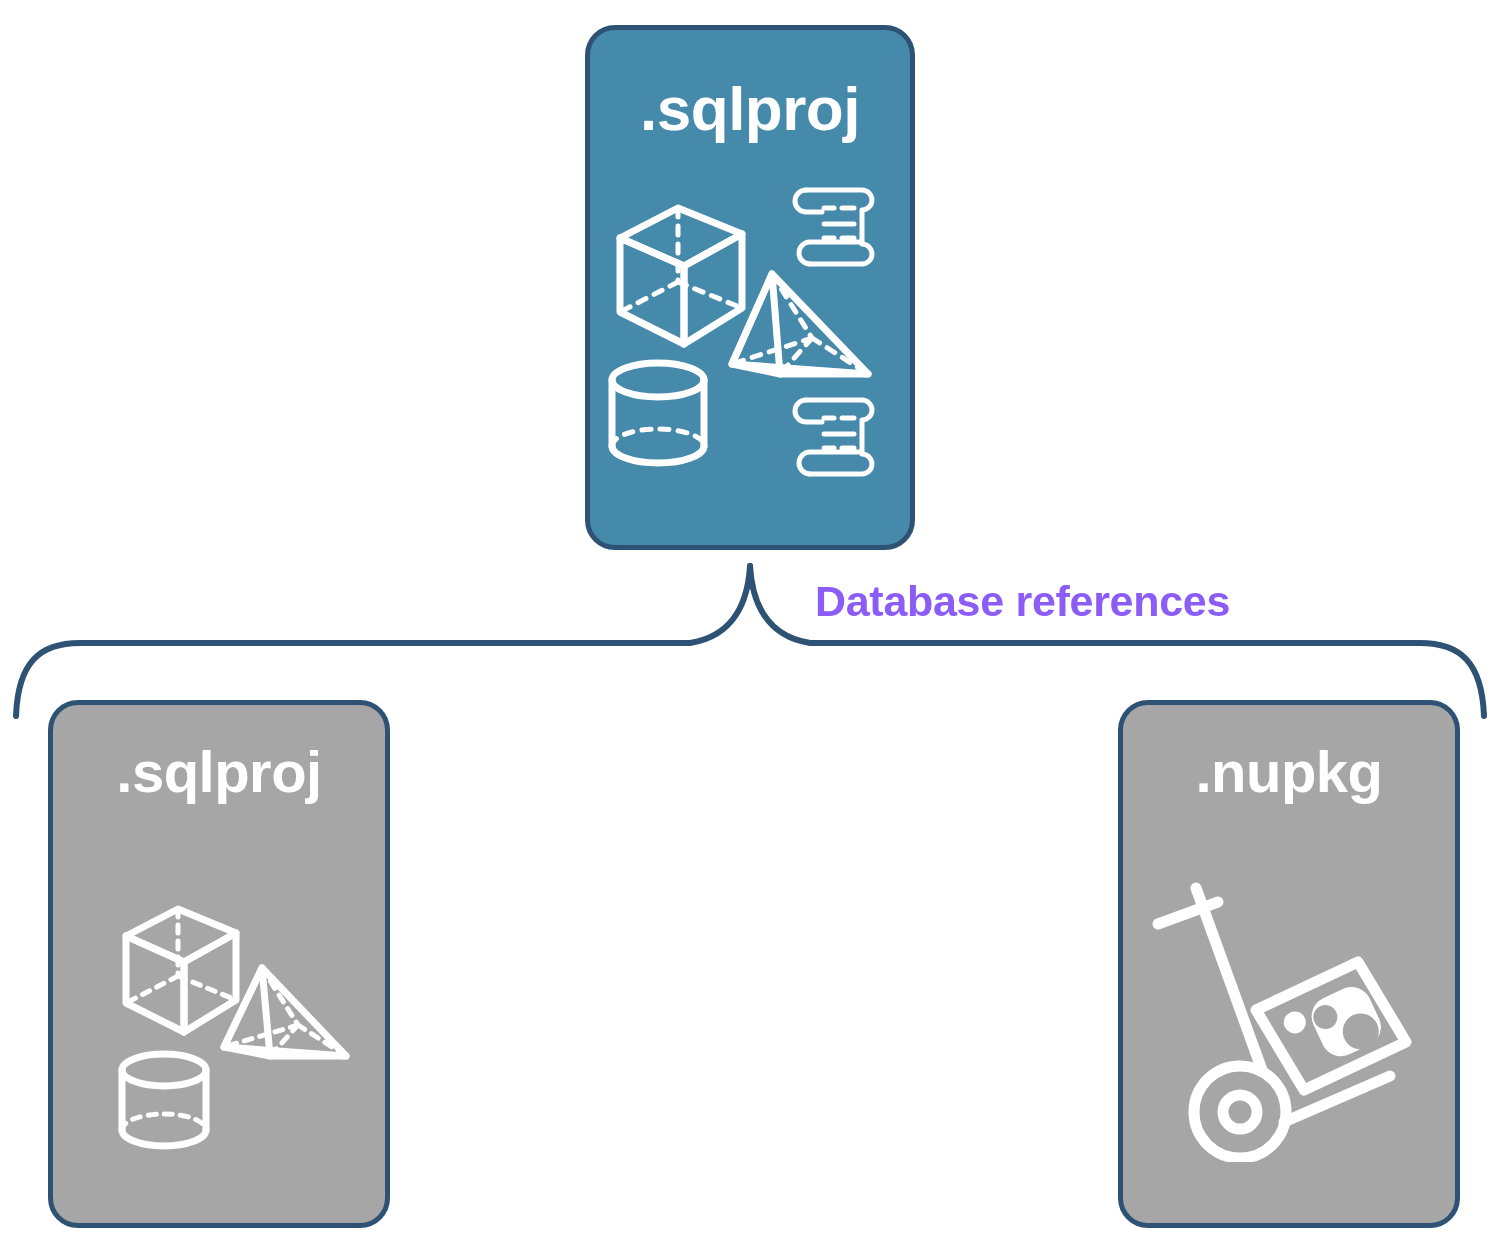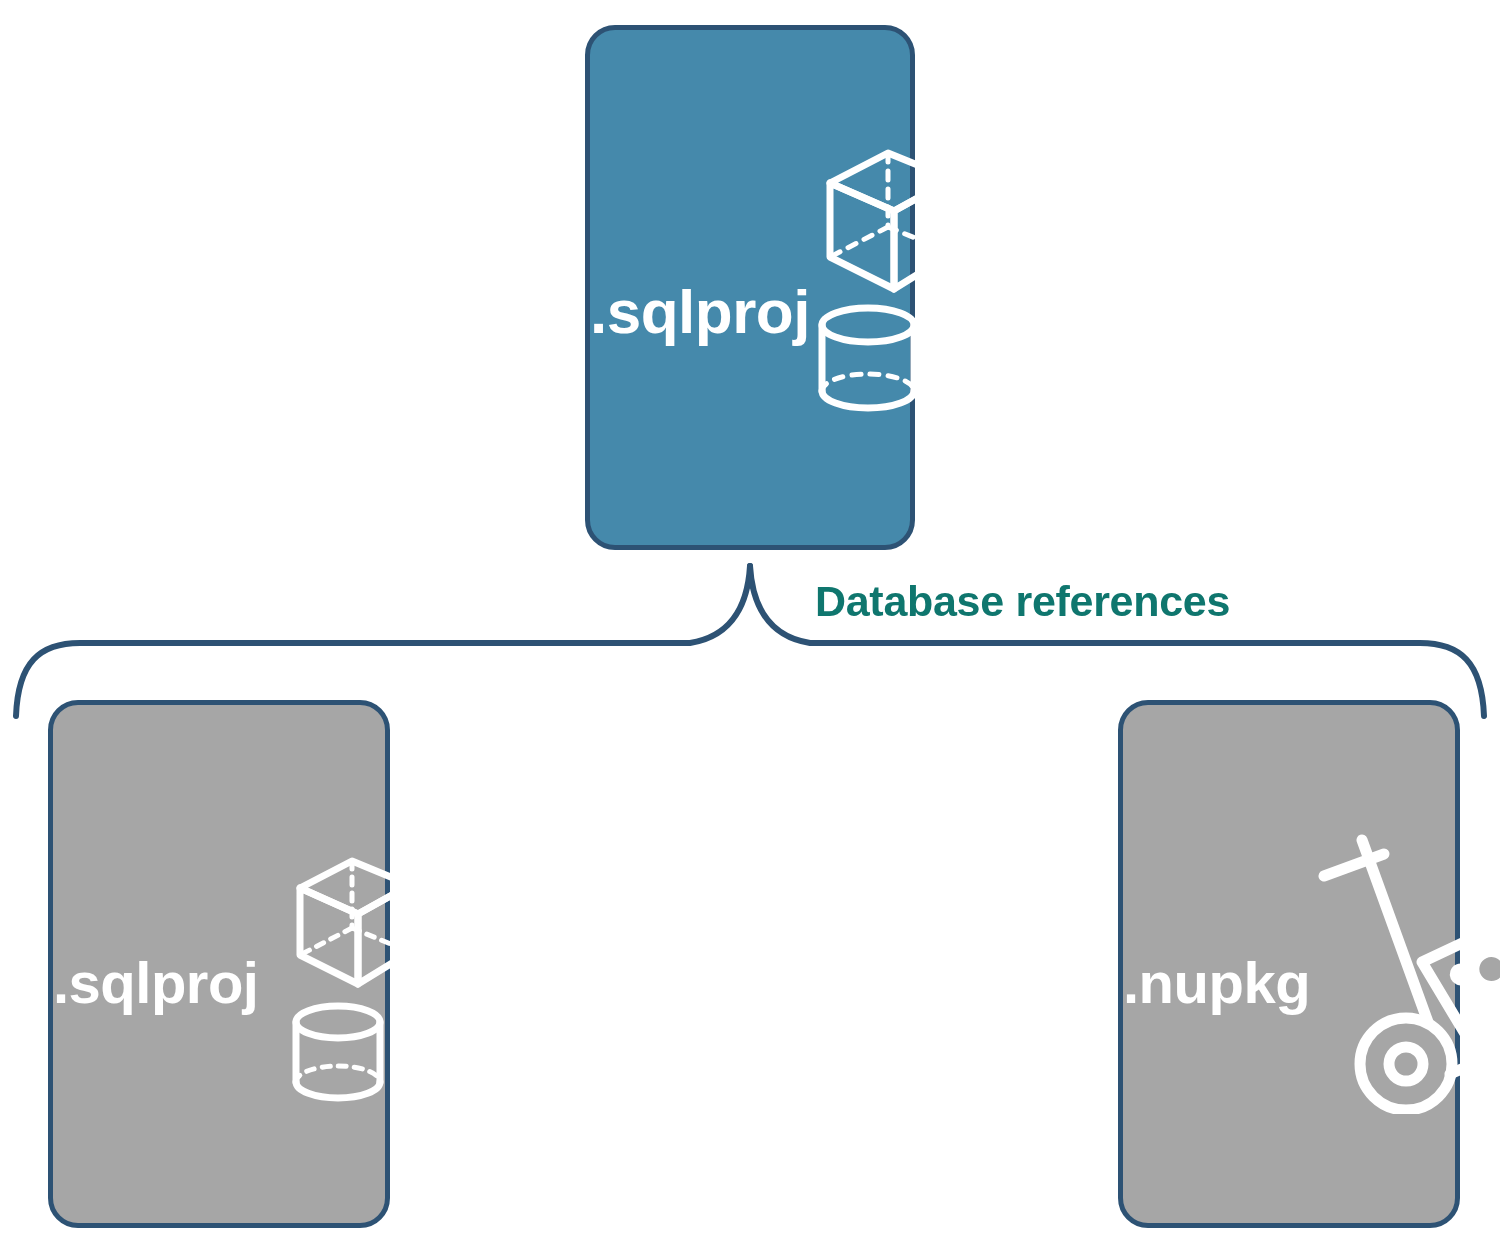--- a/index.html
+++ b/index.html
@@ -21,21 +21,21 @@
     width: 1500px;
     height: 1250px;
   }
 
   .card {
     position: absolute;
     box-sizing: border-box;
     border: 5px solid #2d5274;
     border-radius: 30px;
     display: flex;
-    flex-direction: row;
+    flex-direction: column;
     align-items: center;
   }
 
   .card-parent {
     left: 585px;
     top: 25px;
     width: 330px;
     height: 525px;
     background: #4589ab;
   }
@@ -86,21 +86,21 @@
     height: 1250px;
     pointer-events: none;
   }
 
   .brace-label {
     position: absolute;
     left: 815px;
     top: 577px;
     font-size: 43px;
     font-weight: bold;
-    color: #0f766e;
+    color: #8b5cf6;
     letter-spacing: -0.3px;
     white-space: nowrap;
   }
 </style>
 </head>
 <body>
 
 <div id="diagram-root">
 
   <div class="card card-parent">

